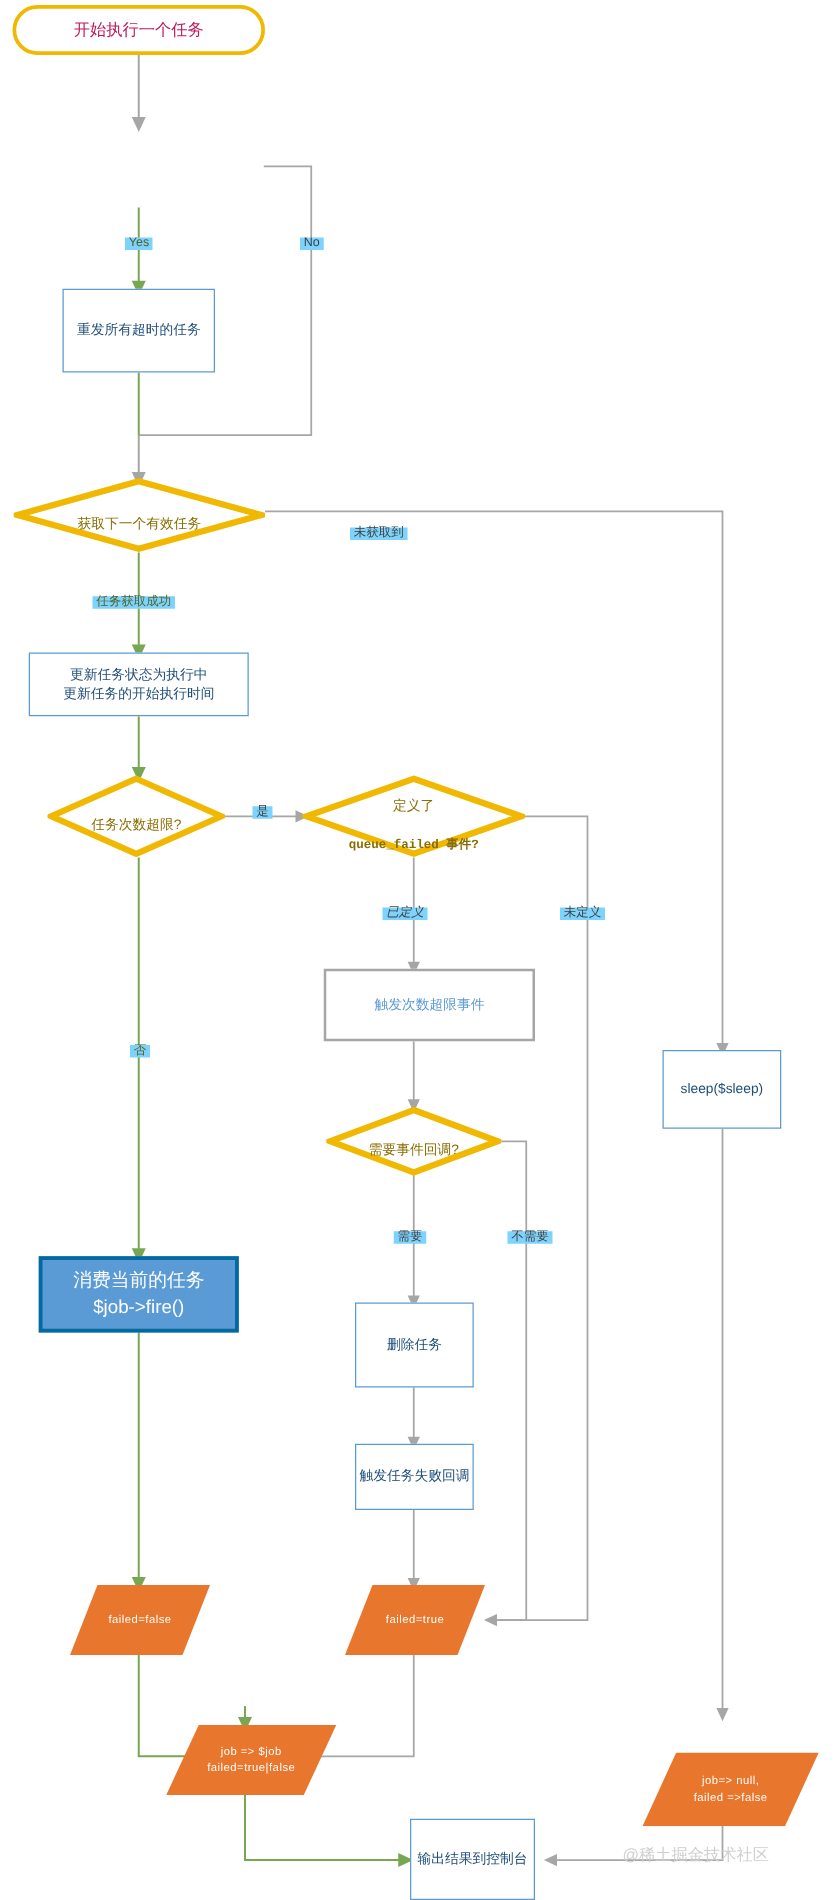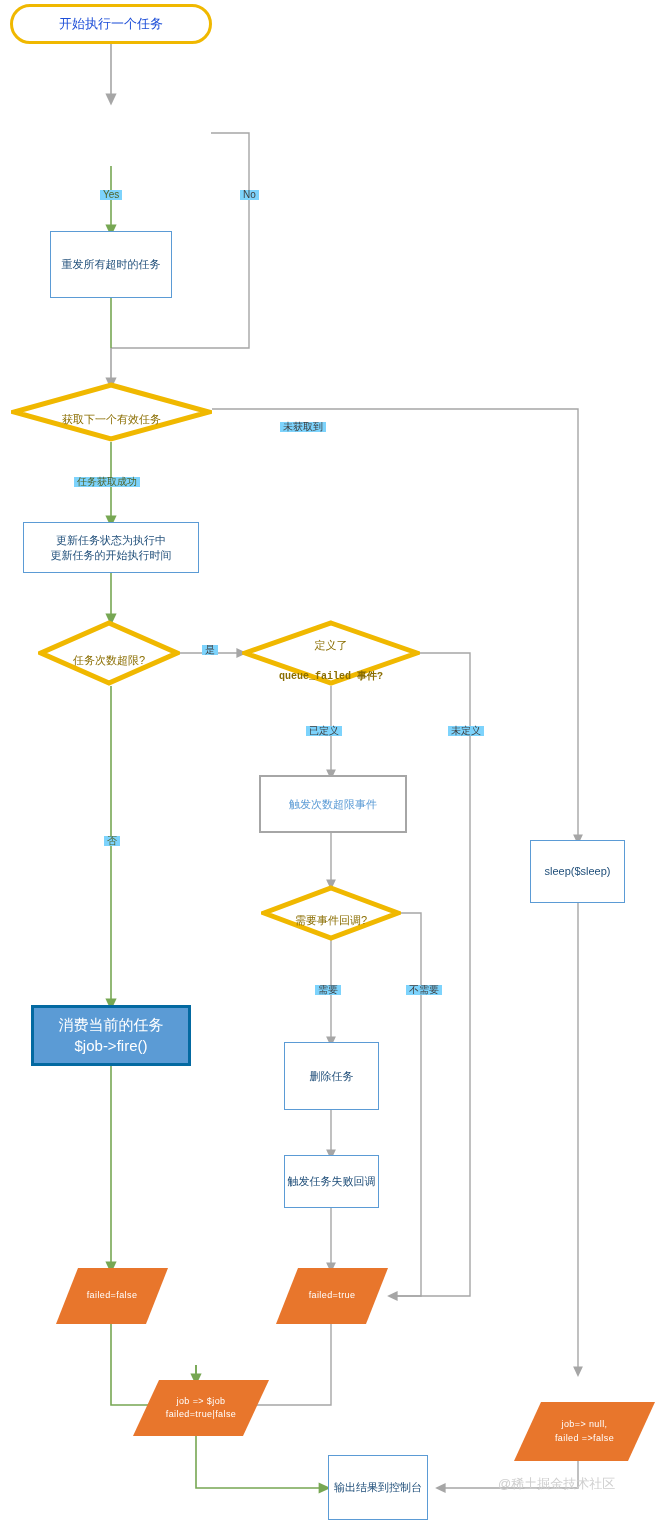--- a/index.html
+++ b/index.html
@@ -17,21 +17,21 @@
   #edges{position:absolute;left:0;top:0;width:668px;height:1520px;}
 
   .node{position:absolute;box-sizing:border-box;display:flex;align-items:center;justify-content:center;text-align:center;}
   .node .txt{display:block;line-height:1.35;white-space:pre-line;}
 
   
   .n-start{
     border:3px solid #f0b800;
     border-radius:22px;
     background:#ffffff;
-    color:#1d4ed8;
+    color:#be185d;
     font-size:13px;
   }
   
   .diamond{background:transparent;}
   .diamond .dtext{
     position:relative;z-index:2;
     color:#8a6d00;
     font-size:11px;
     line-height:1.35;
     white-space:pre-line;
@@ -190,21 +190,21 @@
   <div class="node diamond" style="left:242px;top:620px;width:178px;height:66px;">
     <svg class="dshape" viewBox="0 0 178 66" preserveAspectRatio="none">
       <polygon points="89,3 175,33 89,63 3,33" fill="#ffffff" stroke="#f0b800" stroke-width="5"></polygon>
     </svg>
     <div class="dtext">
       <span>定义了</span><br>
       <span class="mono">queue_failed 事件?</span>
     </div>
   </div>
 
-  <div class="node n-proc-gray" style="left:259px;top:775px;width:148px;height:58px;">
+  <div class="node n-proc-gray" style="left:259px;top:775px;width:169px;height:58px;">
     <span class="txt">触发次数超限事件</span>
   </div>
 
   <div class="node diamond" style="left:261px;top:885px;width:140px;height:56px;">
     <svg class="dshape" viewBox="0 0 140 56" preserveAspectRatio="none">
       <polygon points="70,3 137,28 70,53 3,28" fill="#ffffff" stroke="#f0b800" stroke-width="5"></polygon>
     </svg>
     <div class="dtext">
       <span>需要事件回调?</span>
     </div>
@@ -260,19 +260,19 @@
   <div class="node n-proc" style="left:328px;top:1455px;width:100px;height:65px;">
     <span class="txt">输出结果到控制台</span>
   </div>
 
   <div class="edge-label green" style="left:100px;top:190px;">Yes</div>
   <div class="edge-label" style="left:240px;top:190px;">No</div>
   <div class="edge-label green" style="left:74px;top:477px;">任务获取成功</div>
   <div class="edge-label" style="left:280px;top:402px;margin-top:20px;">未获取到</div>
   <div class="edge-label" style="left:202px;top:645px;">是</div>
   <div class="edge-label green" style="left:104px;top:836px;">否</div>
-  <div class="edge-label" style="left:306px;top:726px;">已定义</div>
+  <div class="edge-label" style="left:306px;top:726px;font-style:italic;">已定义</div>
   <div class="edge-label" style="left:448px;top:726px;">未定义</div>
   <div class="edge-label" style="left:315px;top:985px;">需要</div>
   <div class="edge-label" style="left:406px;top:985px;">不需要</div>
 
   <div class="watermark" style="left:498px;top:1475px;">@稀土掘金技术社区</div>
 </div>
 
 </body></html>

